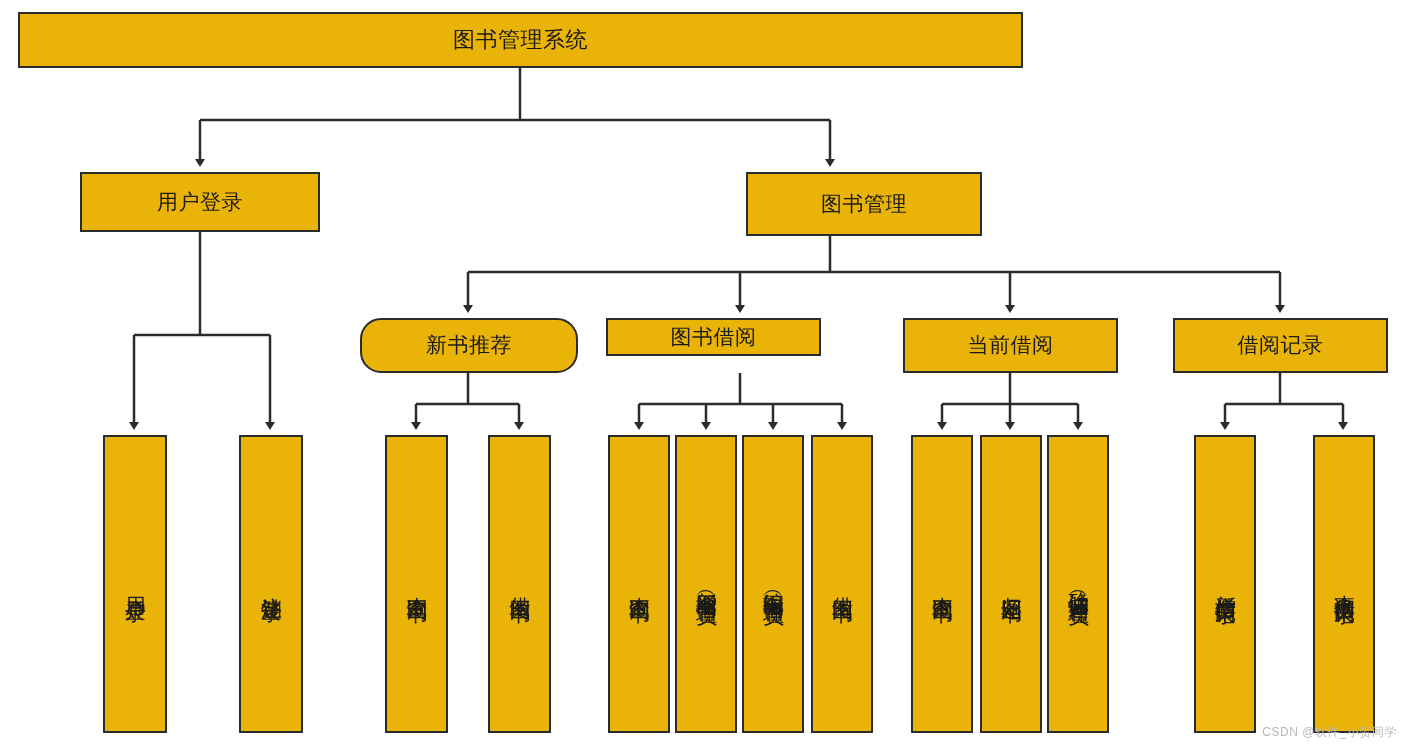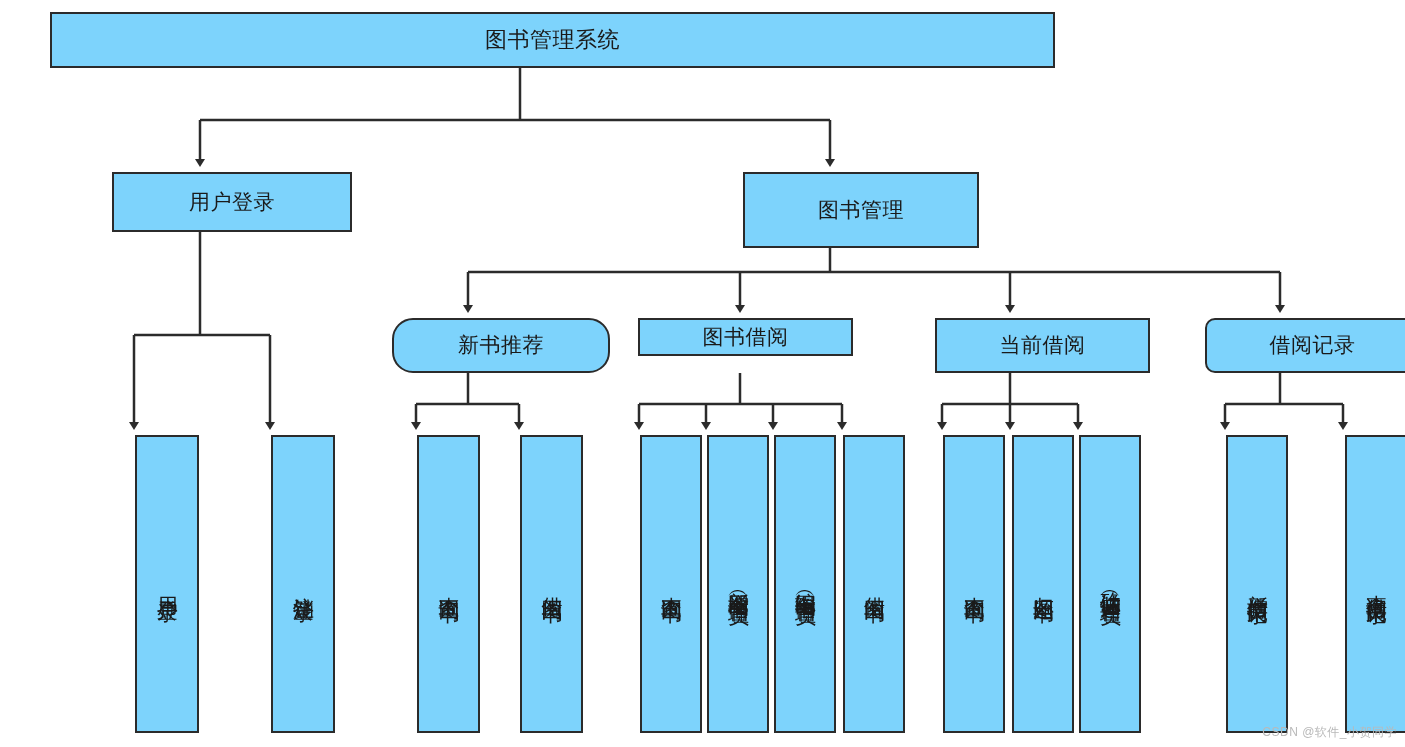--- a/index.html
+++ b/index.html
@@ -21,27 +21,26 @@
     position: absolute;
     left: 0;
     top: 0;
     width: 1405px;
     height: 747px;
     pointer-events: none;
   }
   .node {
     position: absolute;
     box-sizing: border-box;
-    background: #7dd3fc;
+    background: #eab308;
     border: 2px solid #2b2b2b;
     display: flex;
     align-items: center;
     justify-content: center;
     color: #1a1a1a;
-    margin-left: 32px;
   }
   .node .label {
     display: block;
     text-align: center;
     line-height: 1.18;
     letter-spacing: 0.5px;
   }
   .node.horizontal .label {
     writing-mode: horizontal-tb;
     font-size: 21px;
@@ -119,34 +118,34 @@
     </g>
   </svg>
 
   <div class="node horizontal root" style="left:18px; top:12px; width:1005px; height:56px;">
     <span class="label">图书管理系统</span>
   </div>
 
   <div class="node horizontal" style="left:80px; top:172px; width:240px; height:60px;">
     <span class="label">用户登录</span>
   </div>
-  <div class="node horizontal" style="left:711px; top:172px; width:236px; height:76px;">
+  <div class="node horizontal" style="left:746px; top:172px; width:236px; height:64px;">
     <span class="label">图书管理</span>
   </div>
 
   <div class="node horizontal" style="left:360px; top:318px; width:218px; height:55px;border-radius:21px;">
     <span class="label">新书推荐</span>
   </div>
   <div class="node horizontal" style="left:606px; top:318px; width:215px; height:38px;">
     <span class="label">图书借阅</span>
   </div>
   <div class="node horizontal" style="left:903px; top:318px; width:215px; height:55px;">
     <span class="label">当前借阅</span>
   </div>
-  <div class="node horizontal" style="left:1173px; top:318px; width:215px; height:55px;border-radius:10px;">
+  <div class="node horizontal" style="left:1173px; top:318px; width:215px; height:55px;">
     <span class="label">借阅记录</span>
   </div>
 
   <div class="node vertical" style="left:103px; top:435px; width:64px; height:298px;">
     <span class="label">用户登录</span>
   </div>
   <div class="node vertical" style="left:239px; top:435px; width:64px; height:298px;">
     <span class="label">注销登录</span>
   </div>
 

